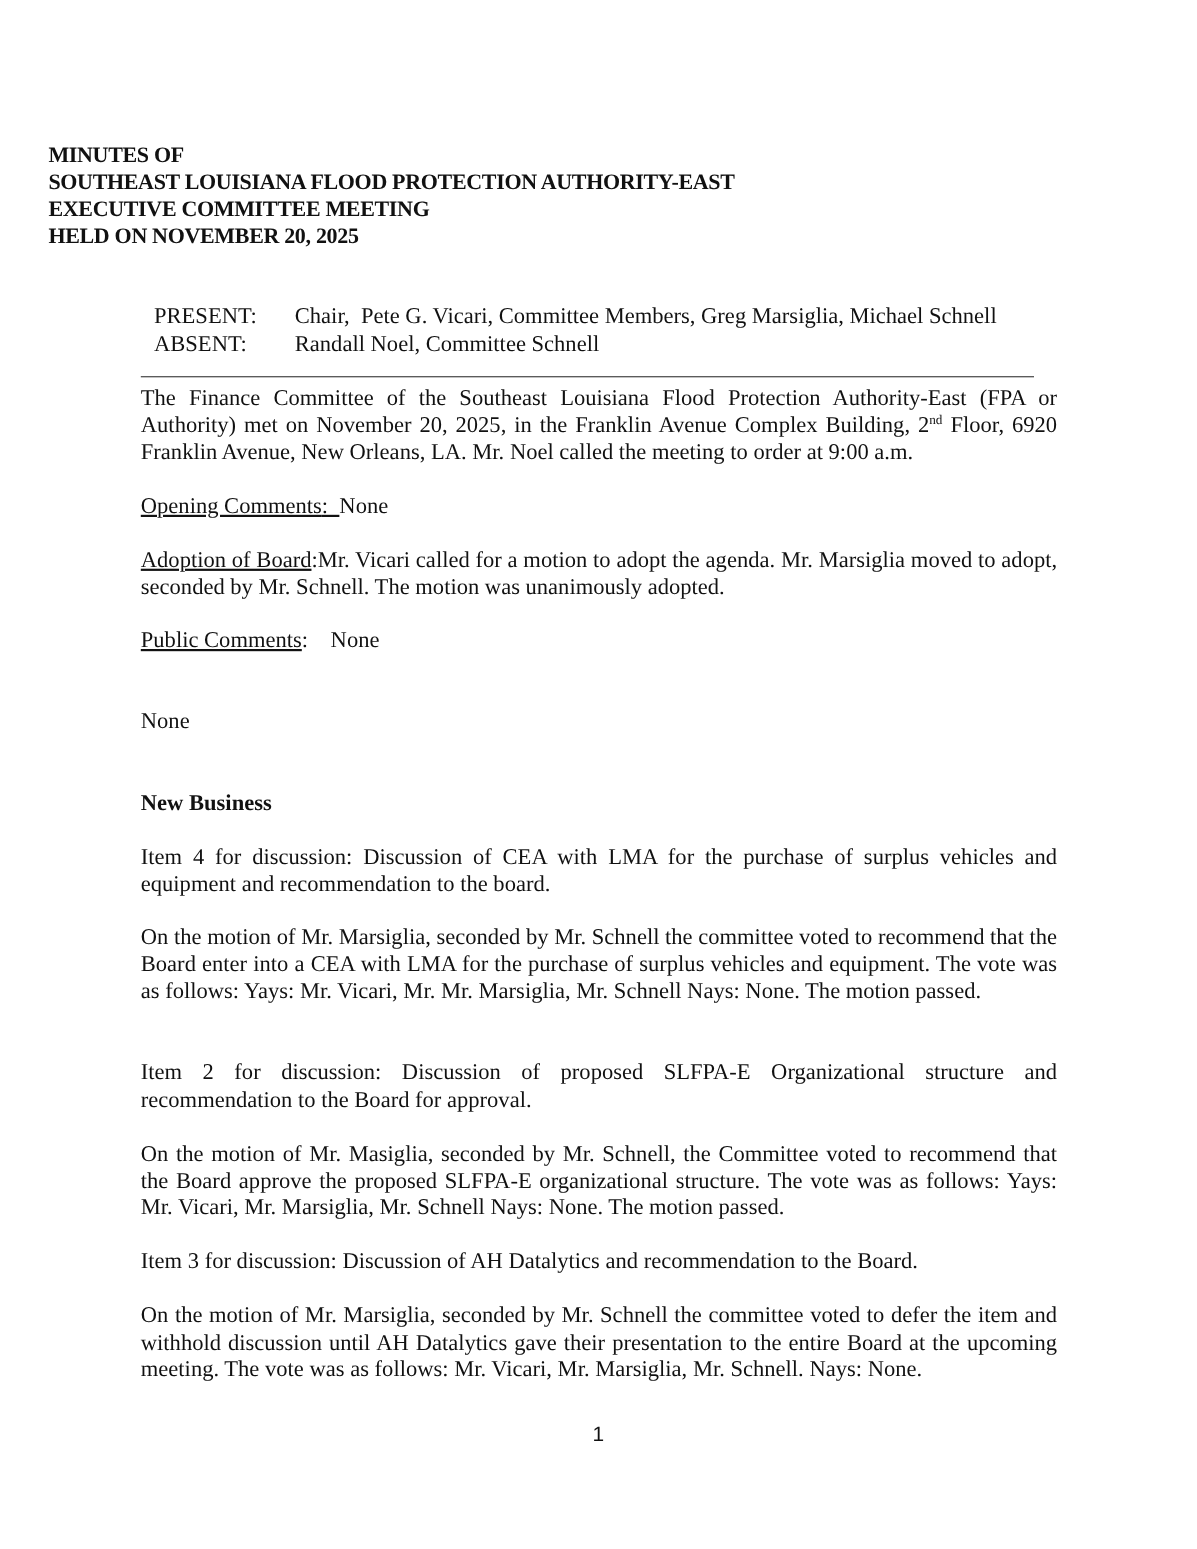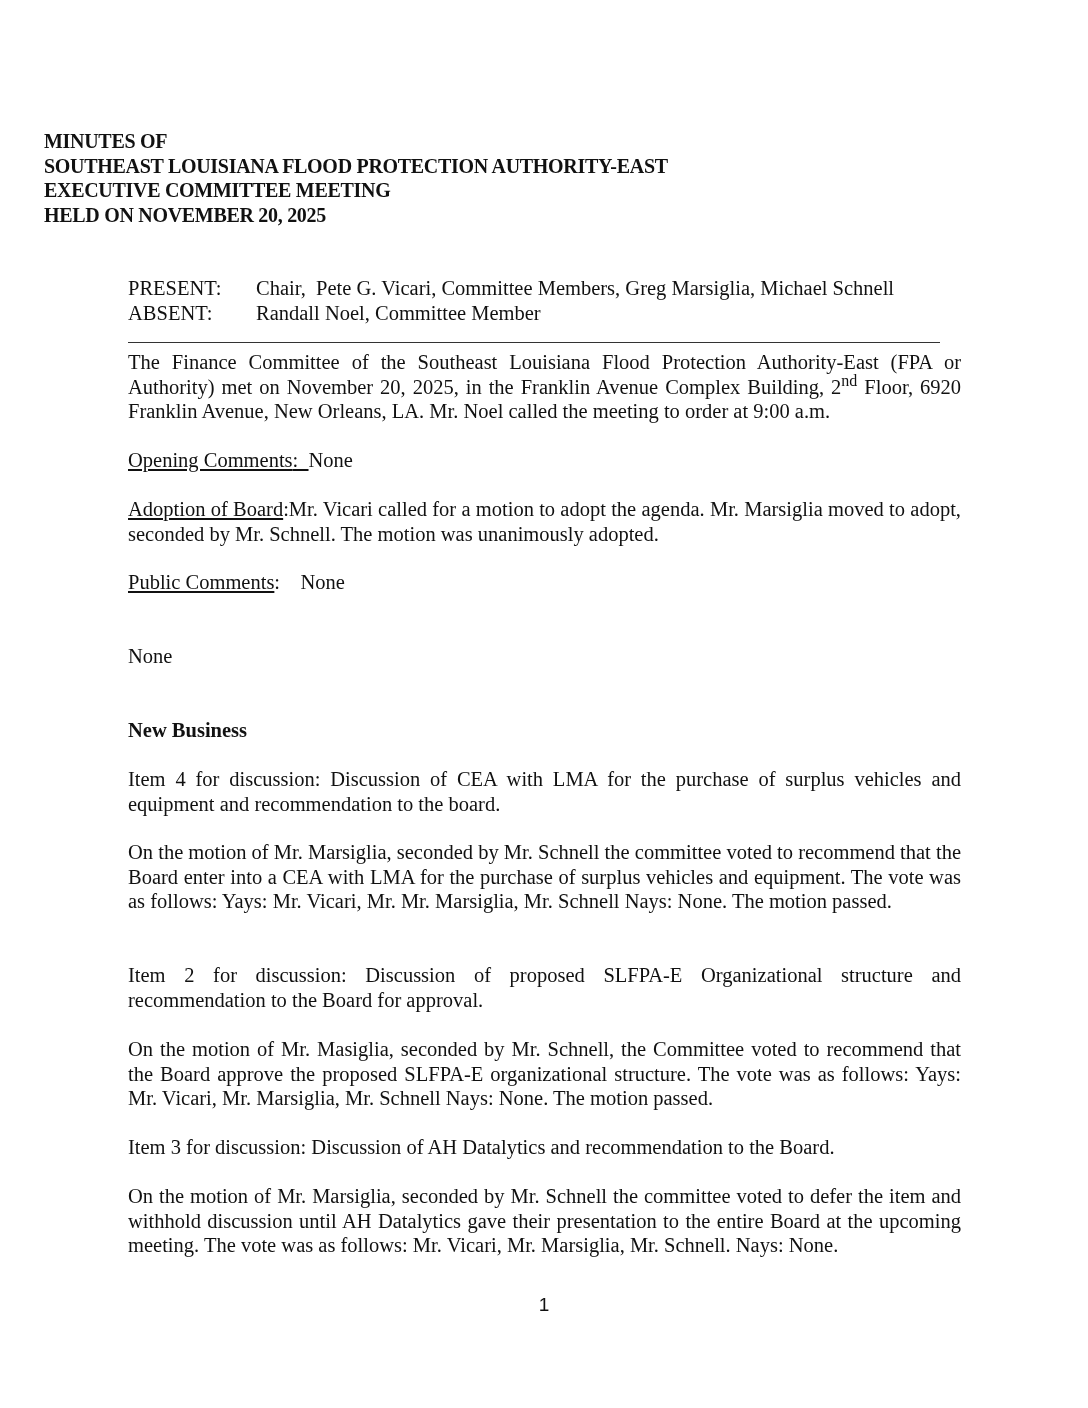--- a/index.html
+++ b/index.html
@@ -8,29 +8,29 @@
       font-family: "Liberation Serif", serif; color: #111; font-size: 20.5px;
     }
     .title-block {
       position: absolute; top: 129px; left: 0; width: 1088px;
       font-weight: bold; line-height: 24.5px; font-size: 20px;
       letter-spacing: -0.3px;
       padding-left: 44px;
     }
     .attendance { position: absolute; top: 276px; left: 128px; line-height: 25px; }
     .attendance .row { display: flex; }
-    .attendance .lbl { width: 128px; }
+    .attendance .lbl { width: 128px; margin-left: 12px; }
     .rule { position: absolute; top: 342px; left: 128px; width: 812px; border-top: 1px solid #333; }
     .para {
       position: absolute; left: 128px; width: 833px; text-align: justify;
       line-height: 24.5px; text-align-last: left;
     }
     .section-label { font-weight: normal; text-decoration: underline; }
     .bold { font-weight: bold; }
-    sup { font-size: 16px; vertical-align: 8px; line-height: 0; }
+    sup { font-size: 12px; vertical-align: 8px; line-height: 0; }
     .page-number {
       position: absolute; top: 1294px; left: 0; width: 1088px; text-align: center;
       font-family: "Liberation Sans", sans-serif; font-size: 19px;
     }
   </style>
 </head>
 <body>
 
 <div class="title-block">
   <div>MINUTES OF</div>
@@ -39,21 +39,21 @@
   <div>HELD ON NOVEMBER 20, 2025</div>
 </div>
 
 <div class="attendance">
   <div class="row">
     <span class="lbl">PRESENT:</span>
     <span style="white-space:pre">Chair,  Pete G. Vicari, Committee Members, Greg Marsiglia, Michael Schnell</span>
   </div>
   <div class="row">
     <span class="lbl">ABSENT:</span>
-    <span>Randall Noel, Committee Member</span>
+    <span>Randall Noel, Committee Schnell</span>
   </div>
 </div>
 
 <div class="rule"></div>
 
 <div class="para" style="top:350px"><span>The Finance Committee of the Southeast Louisiana Flood Protection Authority-East (FPA or Authority) met on November 20, 2025, in the Franklin Avenue Complex Building, 2</span><sup>nd</sup><span> Floor, 6920 Franklin Avenue, New Orleans, LA.  Mr. Noel called the meeting to order at 9:00 a.m.</span></div>
 
 <div class="para" style="top:448px">
   <span class="section-label">Opening Comments</span><span class="section-label" style="font-weight:normal">:&nbsp;&nbsp;</span><span>None</span>
 </div>

